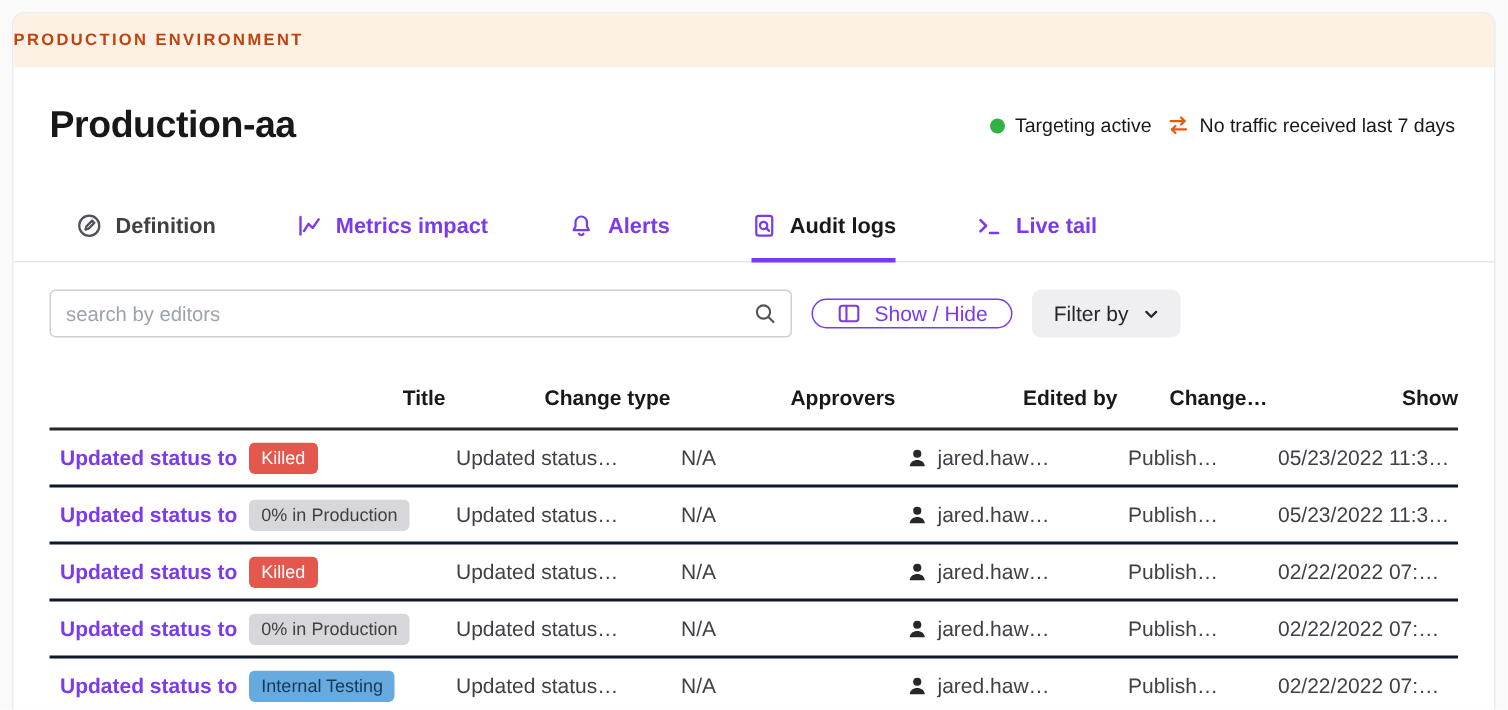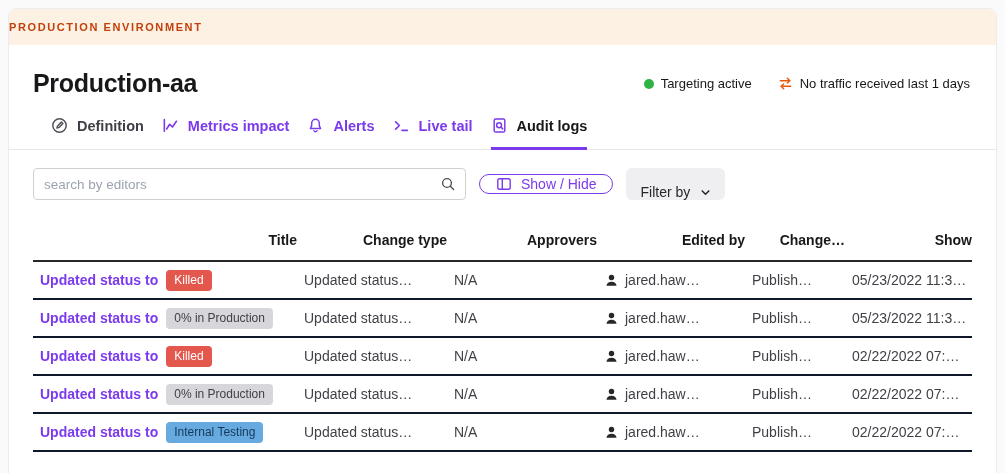--- a/index.html
+++ b/index.html
@@ -22,28 +22,28 @@
     background: var(--banner_bg, #fcf1e3);
     color: var(--banner_text, #c2410c);
     display: flex; align-items: center; justify-content: flex-start;
     font-size: 11px; font-weight: 700; letter-spacing: 1.6px;
   }
   .header-row {
     display: flex; align-items: center; justify-content: space-between;
     padding: 24px 26px 0 24px;
   }
   .page-title { font-size: 25px; font-weight: 700; letter-spacing: -0.3px; color: #18181b; }
-  .statuses { display: flex; align-items: center; gap: 26px; font-size: 13px; color: #18181b; }
+  .statuses { display: flex; align-items: center; gap: 10px; font-size: 13px; color: #18181b; }
   .status { display: flex; align-items: center; gap: 7px; }
   .dot { width: 10px; height: 10px; border-radius: 50%; background: var(--green_dot, #2eb344); }
   .traffic-ic { color: var(--traffic_icon, #e8590c); display: inline-flex; }
 
   .tabs {
-    display: flex; gap: 18px;
-    margin-top: 19px;
+    display: flex; gap: 54px;
+    margin-top: 44px;
     padding: 0 24px 0 42px;
     border-bottom: 1px solid #e7e7ea;
   }
   .tab {
     display: flex; align-items: center; gap: 9px;
     padding-bottom: 13px;
     font-size: 14.5px; font-weight: 600;
     color: var(--accent, #7c3aed);
     border-bottom: 3px solid transparent;
     margin-bottom: -1px;
@@ -53,21 +53,21 @@
   .tab .ticon { display: inline-flex; }
   .tab.muted { color: #3f3f46; }
   .tab.muted .ticon { color: #52525b; }
   .tab.active { color: #18181b; border-bottom-color: var(--accent, #7c3aed); }
   .tab.active .ticon { color: var(--accent, #7c3aed); }
 
   .toolbar {
     display: flex; align-items: center; gap: 13px;
     padding: 18px 24px 14px 24px;
   }
-  .search-wrap { position: relative; width: 433px; }
+  .search-wrap { position: relative; width: 495px; }
   .search-wrap input {
     width: 100%; height: 32px;
     border: 1px solid #cfcfd4; border-radius: 4px;
     padding: 0 34px 0 10px;
     font-size: 13.5px; color: #18181b;
     font-family: "Liberation Sans", sans-serif;
     outline: none; background: #fff;
   }
   .search-wrap input::placeholder { color: #9ca3af; }
   .search-ic { position: absolute; right: 10px; top: 8px; color: #52525b; }
@@ -78,21 +78,21 @@
     background: #fff;
     border: 1px solid var(--accent, #7c3aed);
     border-radius: 16px;
     color: var(--accent, #7c3aed);
     font-size: 14px; font-weight: 500;
     font-family: "Liberation Sans", sans-serif;
     cursor: pointer; white-space: nowrap;
   }
   .btn-filter {
     height: 32px; padding: 0 12px 0 14px;
-    display: inline-flex; align-items: flex-end; gap: 8px;
+    display: inline-flex; align-items: center; gap: 8px;
     background: #efeff2; border: none; border-radius: 6px;
     color: #27272a; font-size: 14px; font-weight: 500;
     font-family: "Liberation Sans", sans-serif;
     cursor: pointer; white-space: nowrap;
   }
 
   .table { margin: 10px 24px 0 24px; }
   .trow, .thead {
     display: grid;
     grid-template-columns: 264px 150px 150px 148px 100px 1fr;
@@ -143,21 +143,21 @@
       </div>
       <div class="status">
         <span class="traffic-ic">
           <svg width="15" height="15" viewBox="0 0 16 16" fill="none" stroke="currentColor" stroke-width="1.6" stroke-linecap="round" stroke-linejoin="round">
               <path d="M2.5 5h10"></path>
               <path d="M10 2.5 12.5 5 10 7.5"></path>
               <path d="M13.5 11h-10"></path>
               <path d="M6 8.5 3.5 11 6 13.5"></path>
             </svg>
         </span>
-        <span>No traffic received last 1 days</span>
+        <span>No traffic received last 7 days</span>
       </div>
     </div>
   </div>
 
   <nav class="tabs">
     <div class="tab muted">
       <span class="ticon">
         <svg width="17" height="17" viewBox="0 0 16 16" fill="none" stroke="currentColor" stroke-width="1.4" stroke-linecap="round" stroke-linejoin="round">
             <circle cx="8" cy="8" r="6.3"></circle>
             <path d="M5.6 10.4l.6-2 3.6-3.6 1.4 1.4-3.6 3.6-2 .6z"></path>
@@ -175,39 +175,39 @@
       <span>Metrics impact</span>
     </div>
     <div class="tab">
       <span class="ticon">
         <svg width="17" height="17" viewBox="0 0 16 16" fill="none" stroke="currentColor" stroke-width="1.4" stroke-linecap="round" stroke-linejoin="round">
             <path d="M8 2.2a3.6 3.6 0 0 0-3.6 3.6v2.6L3.2 10.8h9.6l-1.2-2.4V5.8A3.6 3.6 0 0 0 8 2.2z"></path>
             <path d="M6.6 13a1.5 1.5 0 0 0 2.8 0"></path>
           </svg>
       </span>
       <span>Alerts</span>
-    </div>
-    <div class="tab">
-      <span class="ticon">
-        <svg width="17" height="17" viewBox="0 0 16 16" fill="none" stroke="currentColor" stroke-width="1.6" stroke-linecap="round" stroke-linejoin="round">
-            <polyline points="2.5,4.5 6,8 2.5,11.5"></polyline>
-            <line x1="8.5" y1="12.5" x2="13.5" y2="12.5"></line>
-          </svg>
-      </span>
-      <span>Live tail</span>
     </div>
     <div class="tab active">
       <span class="ticon">
         <svg width="17" height="17" viewBox="0 0 16 16" fill="none" stroke="currentColor" stroke-width="1.4" stroke-linecap="round" stroke-linejoin="round">
             <rect x="3" y="1.8" width="10" height="12.4" rx="1.5"></rect>
             <circle cx="7.6" cy="7.8" r="2.3"></circle>
             <line x1="9.3" y1="9.5" x2="11" y2="11.2"></line>
           </svg>
       </span>
       <span>Audit logs</span>
+    </div>
+    <div class="tab">
+      <span class="ticon">
+        <svg width="17" height="17" viewBox="0 0 16 16" fill="none" stroke="currentColor" stroke-width="1.6" stroke-linecap="round" stroke-linejoin="round">
+            <polyline points="2.5,4.5 6,8 2.5,11.5"></polyline>
+            <line x1="8.5" y1="12.5" x2="13.5" y2="12.5"></line>
+          </svg>
+      </span>
+      <span>Live tail</span>
     </div>
   </nav>
 
   <div class="toolbar">
     <div class="search-wrap">
       <input type="text" placeholder="search by editors" style="">
       <span class="search-ic">
         <svg width="16" height="16" viewBox="0 0 16 16" fill="none" stroke="currentColor" stroke-width="1.4" stroke-linecap="round">
             <circle cx="7" cy="7" r="4.4"></circle>
             <line x1="10.3" y1="10.3" x2="13.6" y2="13.6"></line>

